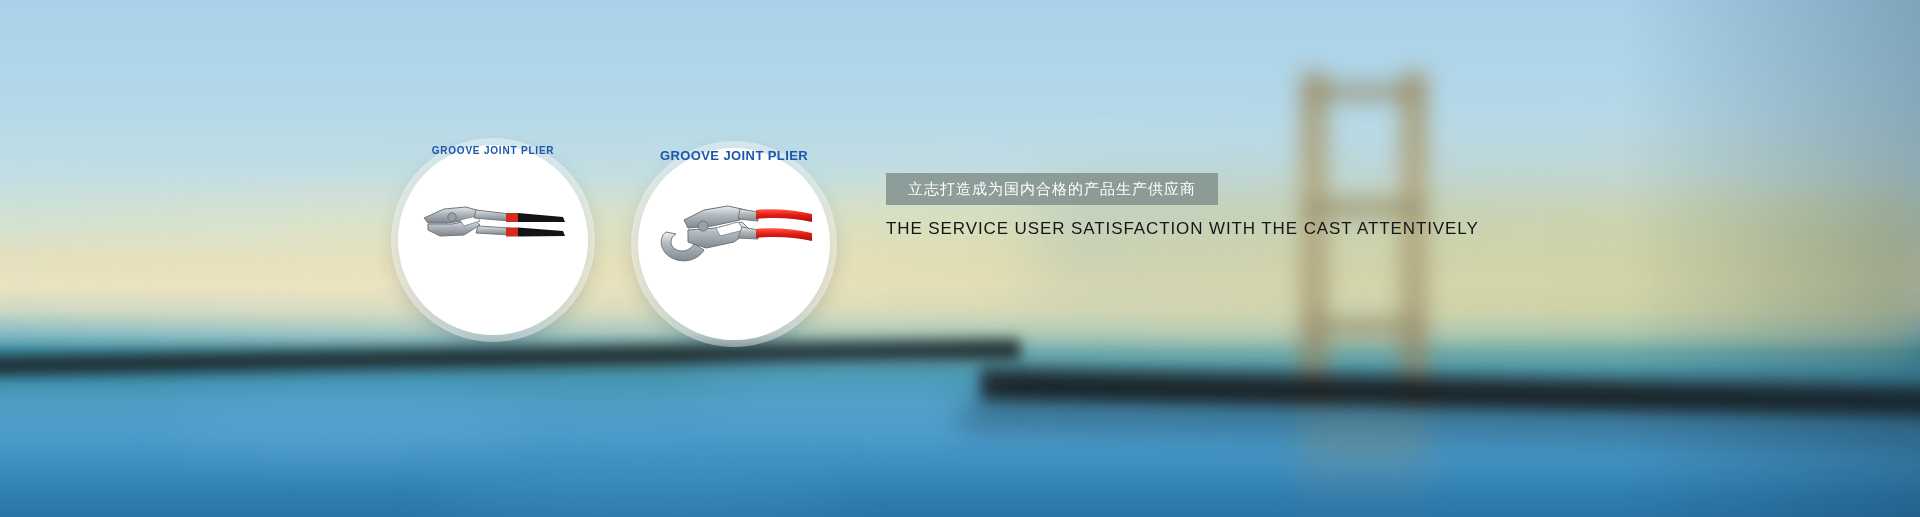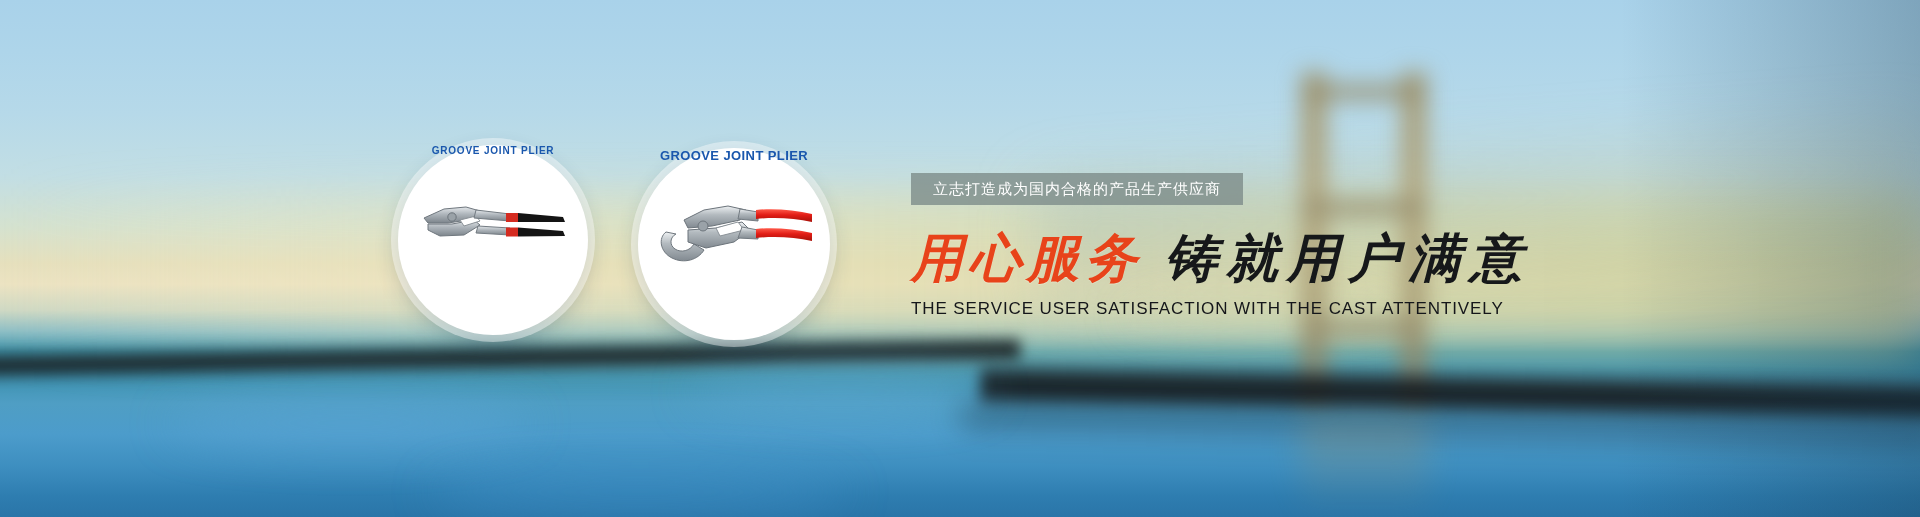--- a/index.html
+++ b/index.html
@@ -151,21 +151,21 @@
     position:relative;
     color:#1a57ad;
     font-weight:bold;
     letter-spacing:.6px;
     white-space:nowrap;
   }
   .p1 .prod-label{font-size:10px;margin-bottom:48px;letter-spacing:.8px;}
   .p2 .prod-label{font-size:13px;margin-bottom:30px;letter-spacing:.4px;}
 
   
-  .copy{position:absolute;left:911px;top:173px;}
+  .copy{position:absolute;left:886px;top:173px;}
 
   .tagline-box{
     display:inline-block;
     background:rgba(125,140,138,.80);
     color:#ffffff;
     font-size:15px;
     letter-spacing:1px;
     padding:8px 22px 9px 22px;
     line-height:1;
   }
@@ -296,20 +296,17 @@
         <path d="M102 24 C120 22 140 24 158 28 L158 36 C140 32 120 31 102 33 Z" fill="url(#r2)"></path>
         <path d="M102 43 C120 41 140 43 158 47 L158 55 C140 51 120 50 102 52 Z" fill="url(#r2)"></path>
       </svg>
     </div>
     <div class="prod-label">GROOVE JOINT PLIER</div>
   </div>
 
   <div class="copy">
     <div class="tagline-box">立志打造成为国内合格的产品生产供应商</div>
 
-    <div class="headline">
-      <span class="hl-a">用心服务</span><span class="hl-b">铸就用户满意</span>
-    </div>
 
     <div class="subline">THE SERVICE USER SATISFACTION WITH THE CAST ATTENTIVELY</div>
   </div>
 
 </div>
 
 </body></html>

